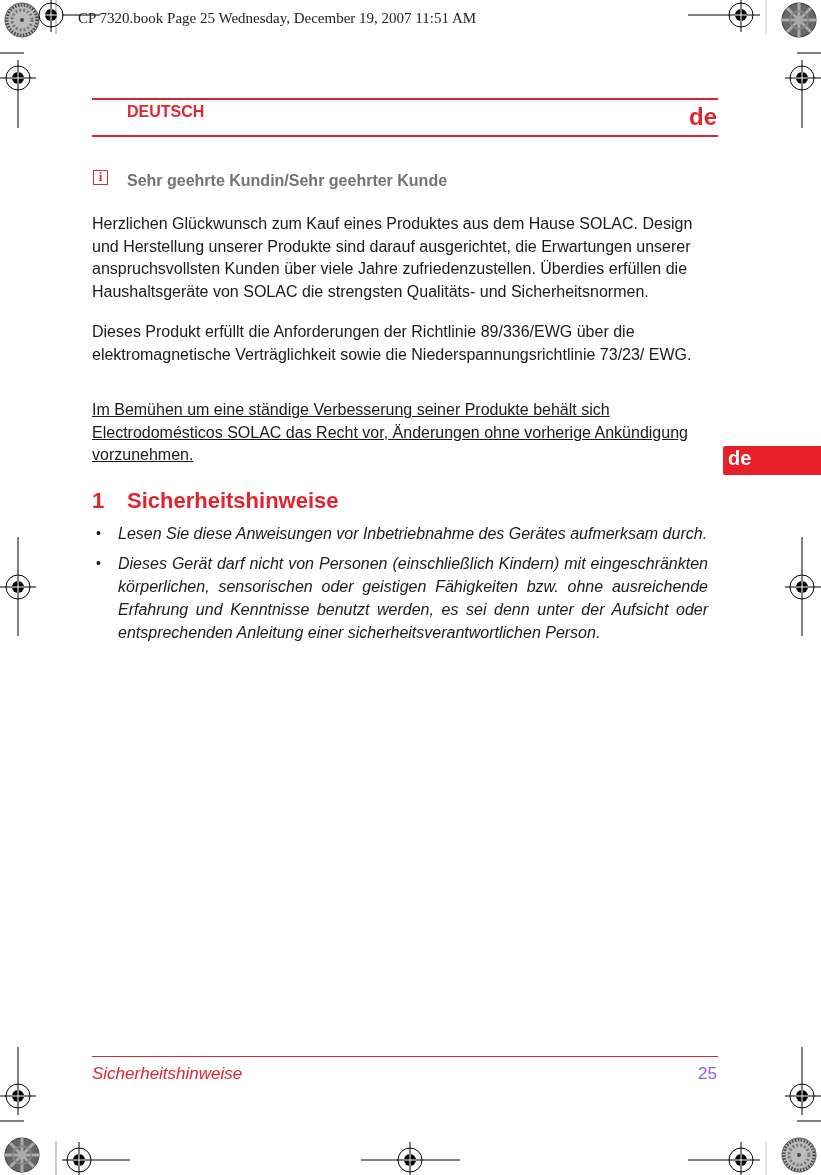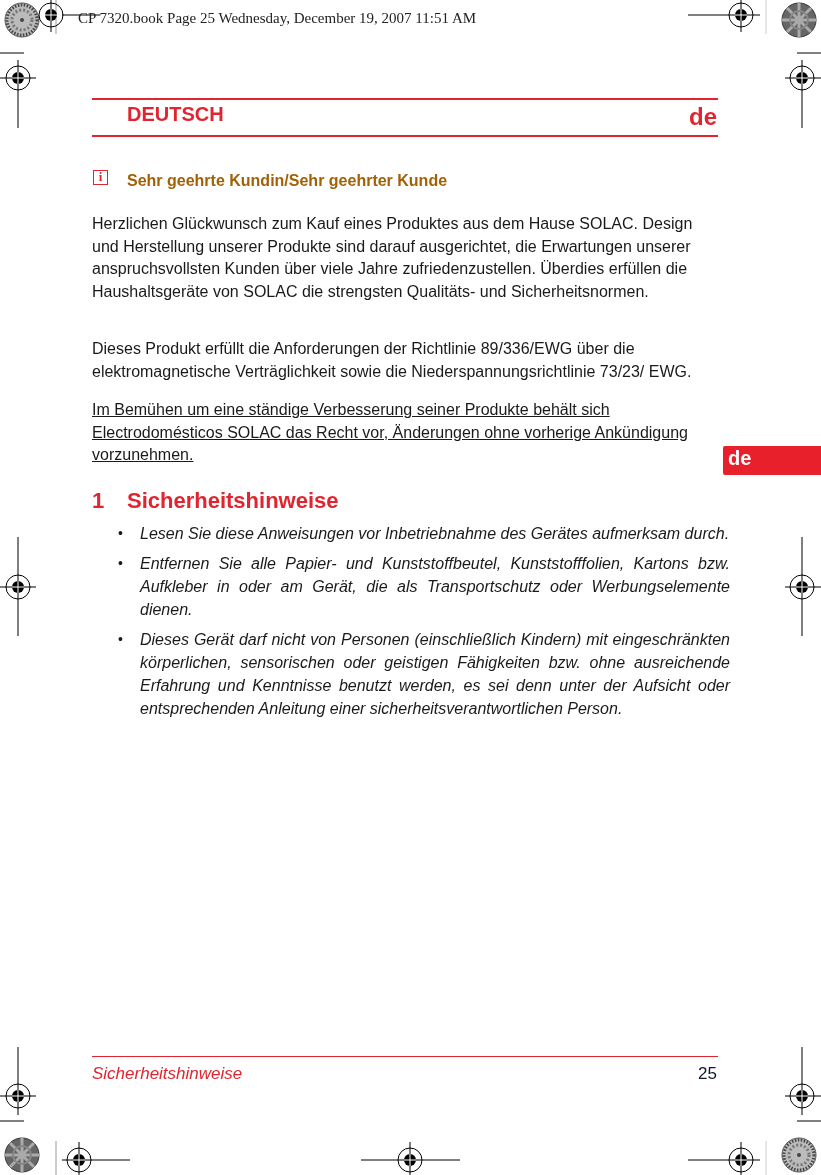--- a/index.html
+++ b/index.html
@@ -1,40 +1,40 @@
 <!DOCTYPE html>
 <html><head>
 <meta charset="utf-8">
 <style>
   html, body { margin: 0; padding: 0; background: #ffffff; }
   body { width: 821px; height: 1175px; position: relative; overflow: hidden;
          font-family: "Liberation Sans", sans-serif; color: #1a1a1a; }
   .abs { position: absolute; }
   .slug { left: 78px; top: 10px; font-family: "Liberation Serif", serif; font-size: 15px; color: #222; white-space: nowrap; text-align: right; }
   .hline { position: absolute; background: #e02530; height: 2px; left: 92px; width: 626px; }
-  .hdr-title { left: 127px; top: 103px; font-size: 20px; font-weight: bold; color: #e02530; }
+  .hdr-title { left: 127px; top: 103px; font-size: 16px; font-weight: bold; color: #e02530; }
   .hdr-code { right: 104px; top: 103px; font-size: 24px; font-weight: bold; color: #e02530; }
   .info-icon { left: 93px; top: 170px; width: 15px; height: 15px; border: 1.5px solid #e02530; box-sizing: border-box;
                color: #e02530; font-family: "Liberation Serif", serif; font-weight: bold; font-size: 13px; line-height: 12px; text-align: center; }
-  .intro-title { left: 127px; top: 172px; font-size: 16px; font-weight: bold; color: #a16207; }
+  .intro-title { left: 127px; top: 172px; font-size: 16px; font-weight: bold; color: #737373; }
   .body-text { left: 92px; width: 626px; font-size: 16px; line-height: 22.5px; color: #1a1a1a; }
   .p1 { top: 204px; margin-top: 9px; }
-  .p2 { top: 338px; }
+  .p2 { top: 321px; }
   .p3 { top: 399px; text-decoration: underline; }
   .side-tab { left: 723px; top: 446px; width: 98px; height: 29px; background: #e8202b; border-radius: 2px 0 0 2px; }
   .side-tab span { position: absolute; left: 5px; top: 0px; font-size: 20px; font-weight: bold; color: #ffffff; line-height: 24px; }
   .sec-title { left: 92px; top: 488px; font-size: 22px; font-weight: bold; color: #e02530; }
   .sec-title .num { display: inline-block; width: 35px; }
-  ul.bullets { position: absolute; left: 104px; top: 522px; width: 626px; margin: 0; padding: 0; list-style: none; }
+  ul.bullets { position: absolute; left: 82px; top: 522px; width: 626px; margin: 0; padding: 0; list-style: none; }
   ul.bullets li { position: relative; padding-left: 36px; font-size: 16px; line-height: 23px; font-style: italic;
                   text-align: justify; margin-bottom: 7px; color: #1a1a1a; }
   ul.bullets li::before { content: "•"; position: absolute; left: 14px; top: 0; font-style: normal; font-size: 14px; }
   .foot-line { position: absolute; left: 92px; width: 626px; top: 1056px; height: 1px; background: #e02530; }
   .foot-left { left: 92px; top: 1064px; font-size: 17px; font-style: italic; color: #e02530; }
-  .foot-right { right: 104px; top: 1064px; font-size: 17px; color: #0f172a; }
+  .foot-right { right: 104px; top: 1064px; font-size: 17px; color: #8b5cf6; }
   .mark { position: absolute; }
 </style>
 </head>
 <body>
 
 <svg class="mark" width="821" height="1175" style="left:0;top:0;">
   <defs>
     <g id="crosshair">
       <circle cx="0" cy="0" r="12" fill="none" stroke="#000" stroke-width="1"></circle>
       <circle cx="0" cy="0" r="6" fill="#000"></circle>
@@ -151,19 +151,18 @@
 <div class="abs side-tab">
   <span>de</span>
 </div>
 
 <div class="abs sec-title">
   <span class="num">1</span><span>Sicherheitshinweise</span>
 </div>
 
 <ul class="bullets">
   <li>Lesen Sie diese Anweisungen vor Inbetriebnahme des Gerätes aufmerksam durch.</li>
-  <li>Entfernen Sie alle Papier- und Kunststoffbeutel, Kunststofffolien, Kartons bzw. Aufkleber in oder am Gerät, die als Transportschutz oder Werbungselemente dienen.</li>
   <li>Dieses Gerät darf nicht von Personen (einschließlich Kindern) mit eingeschränkten körperlichen, sensorischen oder geistigen Fähigkeiten bzw. ohne ausreichende Erfahrung und Kenntnisse benutzt werden, es sei denn unter der Aufsicht oder entsprechenden Anleitung einer sicherheitsverantwortlichen Person.</li>
 </ul>
 
 <div class="foot-line"></div>
 <div class="abs foot-left">Sicherheitshinweise</div>
 <div class="abs foot-right">25</div>
 
 </body></html>

